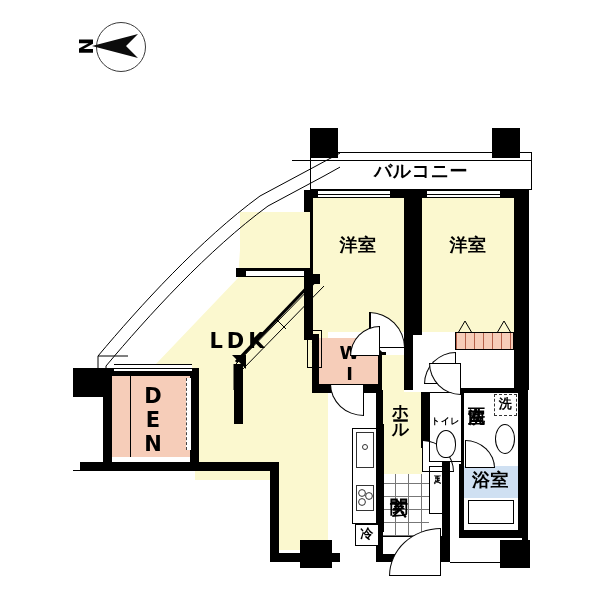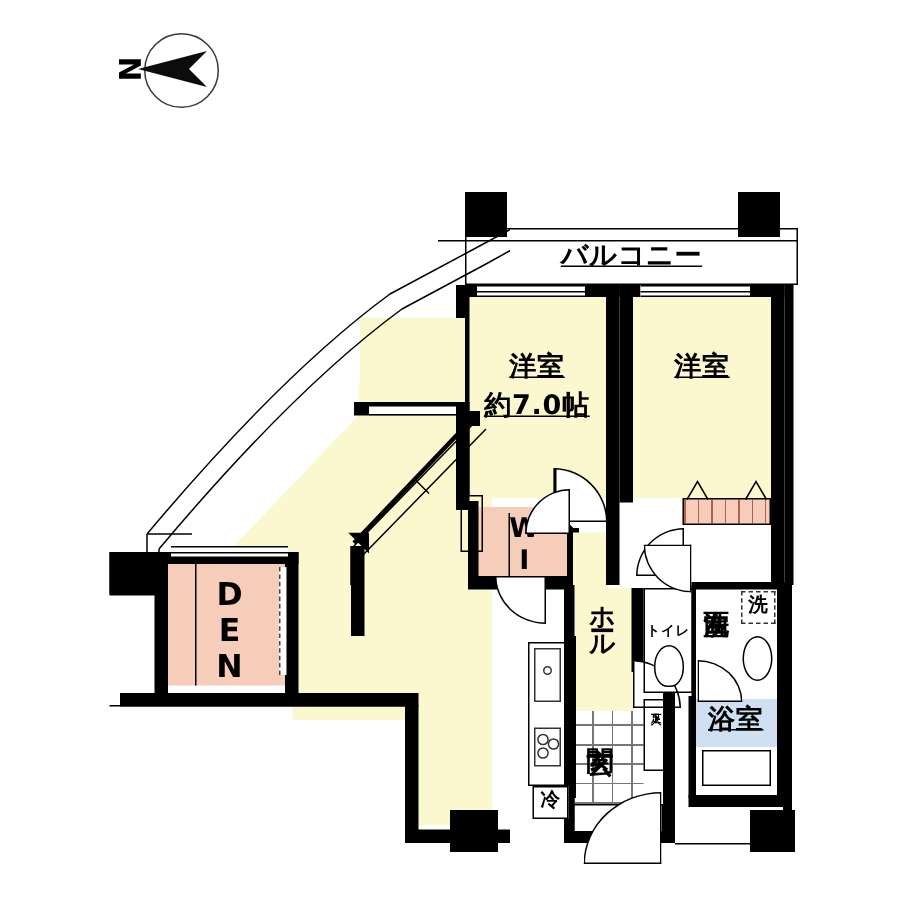--- a/index.html
+++ b/index.html
@@ -19,21 +19,21 @@
   .f-blue{background:#cfe0f2;}
   .f-white{background:#ffffff;}
 
   
   .lab{position:absolute;color:#000;text-align:center;line-height:1.12;
        font-weight:700;letter-spacing:0.5px;white-space:nowrap;}
   .lab-v{position:absolute;color:#000;font-weight:700;line-height:1.0;
          writing-mode:vertical-rl;text-orientation:upright;white-space:nowrap;}
 
   .t22{font-size:21px;}
-  .t19{font-size:18px;text-decoration:underline;}
+  .t19{font-size:18px;}
   .t17{font-size:17px;}
   .t13{font-size:13px;}
   .t9{font-size:9px;}
   .t7{font-size:7px;}
 
   
   .ol{border:1px solid #000;background:transparent;}
 
   
   .arc{position:absolute;border:1px solid #000;background:#fff;}
@@ -88,21 +88,20 @@
   <div class="abs wall" style="left:304px;top:190px;width:9px;height:145px;"></div>
   <div class="abs wall" style="left:404px;top:190px;width:9px;height:200px;"></div>
   <div class="abs wall" style="left:304px;top:190px;width:14px;height:8px;"></div>
   <div class="abs wall" style="left:390px;top:190px;width:23px;height:8px;"></div>
 
   <div class="abs window" style="left:318px;top:190px;width:72px;height:8px;">
     <div class="winline"></div>
   </div>
 
   <div class="lab t19" style="left:312px;top:235px;width:92px;">洋室</div>
-  <div class="lab t19" style="left:306px;top:261px;width:104px;">約7.0帖</div>
 
   <div class="abs f-room" style="left:422px;top:196px;width:92px;height:136px;"></div>
   <div class="abs wall" style="left:413px;top:190px;width:9px;height:145px;"></div>
   <div class="abs wall" style="left:514px;top:190px;width:9px;height:200px;"></div>
   <div class="abs wall" style="left:413px;top:190px;width:14px;height:8px;"></div>
   <div class="abs wall" style="left:500px;top:190px;width:23px;height:8px;"></div>
   <div class="abs window" style="left:427px;top:190px;width:73px;height:8px;">
     <div class="winline"></div>
   </div>
 
@@ -168,20 +167,21 @@
   <div class="abs wall" style="left:236px;top:268px;width:76px;height:9px;"></div>
 
   <div class="abs window" style="left:246px;top:270px;width:58px;height:7px;"></div>
 
   <div class="abs wall" style="left:304px;top:268px;width:9px;height:72px;"></div>
 
   <div class="abs wall" style="left:80px;top:462px;width:198px;height:9px;"></div>
   <div class="abs wall" style="left:270px;top:462px;width:9px;height:100px;"></div>
   <div class="abs wall" style="left:270px;top:553px;width:70px;height:9px;"></div>
 
+  <div class="lab t22" style="left:178px;top:330px;width:122px;letter-spacing:4px;">LDK</div>
 
   <div class="abs f-pink" style="left:112px;top:375px;width:78px;height:82px;"></div>
   <div class="abs hairline" style="left:130px;top:375px;width:1px;height:82px;"></div>
 
   <div class="abs wall" style="left:103px;top:368px;width:9px;height:95px;"></div>
   <div class="abs wall" style="left:73px;top:368px;width:39px;height:29px;"></div>
   <div class="abs wall" style="left:190px;top:368px;width:9px;height:95px;"></div>
   <div class="abs wall" style="left:103px;top:368px;width:96px;height:8px;"></div>
 
   <div class="abs window" style="left:114px;top:364px;width:78px;height:8px;">

